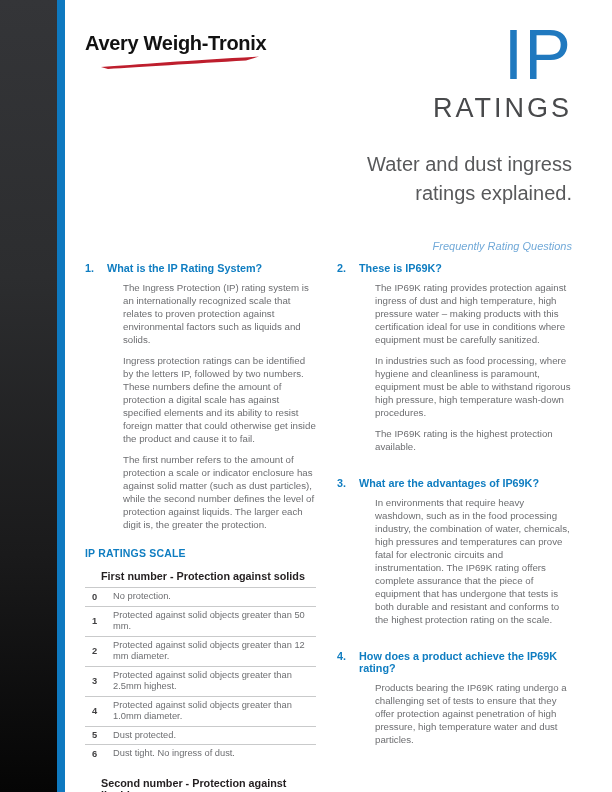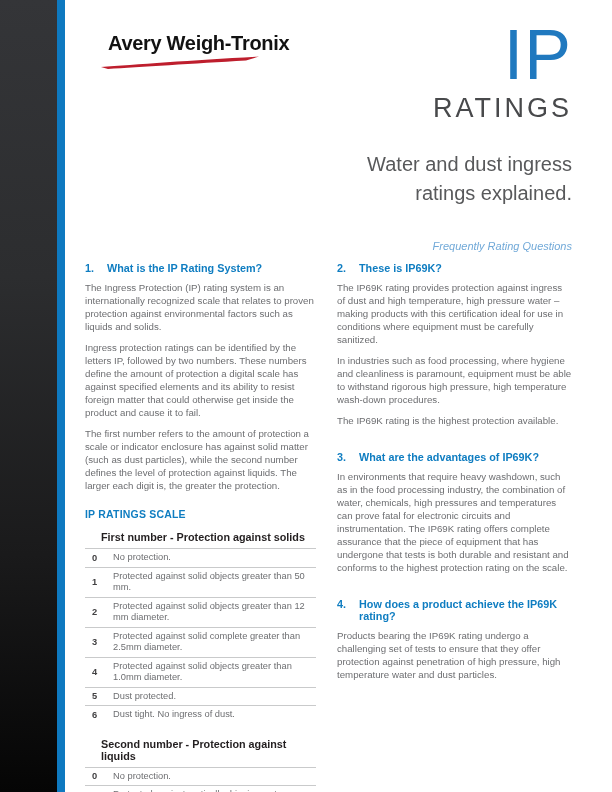--- a/index.html
+++ b/index.html
@@ -16,42 +16,41 @@
   }
   .sidebar-stripe {
     position:absolute; left:57px; top:0; width:8px; height:792px;
     background:#0e79c0;
   }
   
   .brand-block { position:absolute; left:85px; top:32px; }
   .brand-name {
     font-size:20px; font-weight:700; color:#121212; letter-spacing:-0.3px;
     font-family:"Liberation Sans", sans-serif;
-    margin-left:23px;
   }
   .brand-swoosh { display:block; margin:1px 0 0 14px; }
   
   .masthead { position:absolute; right:40px; top:22px; text-align:right; width:300px; }
   .ip-big {
     font-size:70px; line-height:0.95; color:#2079bf; font-weight:400;
     letter-spacing:1px;
   }
   .ratings-word {
     font-size:27px; color:#48494b; font-weight:400; letter-spacing:3px; margin-top:4px;
   }
   .tagline { margin-top:26px; font-size:20px; color:#58595b; line-height:1.45; }
   .faq-note { margin-top:32px; font-size:11px; font-style:italic; color:#71a9d8; }
   
   .col-left  { position:absolute; left:85px;  top:262px; width:231px; }
   .col-right { position:absolute; left:337px; top:262px; width:235px; }
   
   .q-heading { display:flex; color:#0f7dc1; font-weight:700; font-size:10.8px; margin-bottom:7px; }
   .q-num { width:22px; flex:none; }
   .q-title { flex:1; }
-  .body-p { font-size:9.7px; line-height:13px; color:#6d6e71; margin-bottom:8px; }
+  .body-p { font-size:9.7px; line-height:13px; color:#6d6e71; margin-bottom:8px;margin-left:38px; }
   .section { margin-bottom:16px; }
   .scale-label { color:#0f7dc1; font-weight:700; font-size:10.5px; margin:13px 0 11px; letter-spacing:0.2px; }
   .tbl-heading { font-size:10.8px; font-weight:700; color:#231f20; margin-bottom:5px;margin-left:16px; }
   .tbl { width:100%; margin-bottom:14px; }
   .tbl-row { display:flex; align-items:center; border-top:1px solid #c9cacb; padding:3px 0; }
   .row-code { width:28px; flex:none; font-weight:700; color:#414042; font-size:9.3px; padding-left:7px; }
   .row-text { flex:1; font-size:9.3px; color:#6d6e71; line-height:11.5px; }
 </style>
 </head>
 <body>
@@ -102,21 +101,21 @@
         <div class="tbl-row">
         <span class="row-code">1</span>
         <span class="row-text">Protected against solid objects greater than 50 mm.</span>
       </div>
         <div class="tbl-row">
         <span class="row-code">2</span>
         <span class="row-text">Protected against solid objects greater than 12 mm diameter.</span>
       </div>
         <div class="tbl-row">
         <span class="row-code">3</span>
-        <span class="row-text">Protected against solid complete greater than 2.5mm diameter.</span>
+        <span class="row-text">Protected against solid objects greater than 2.5mm highest.</span>
       </div>
         <div class="tbl-row">
         <span class="row-code">4</span>
         <span class="row-text">Protected against solid objects greater than 1.0mm diameter.</span>
       </div>
         <div class="tbl-row">
         <span class="row-code">5</span>
         <span class="row-text">Dust protected.</span>
       </div>
         <div class="tbl-row">

